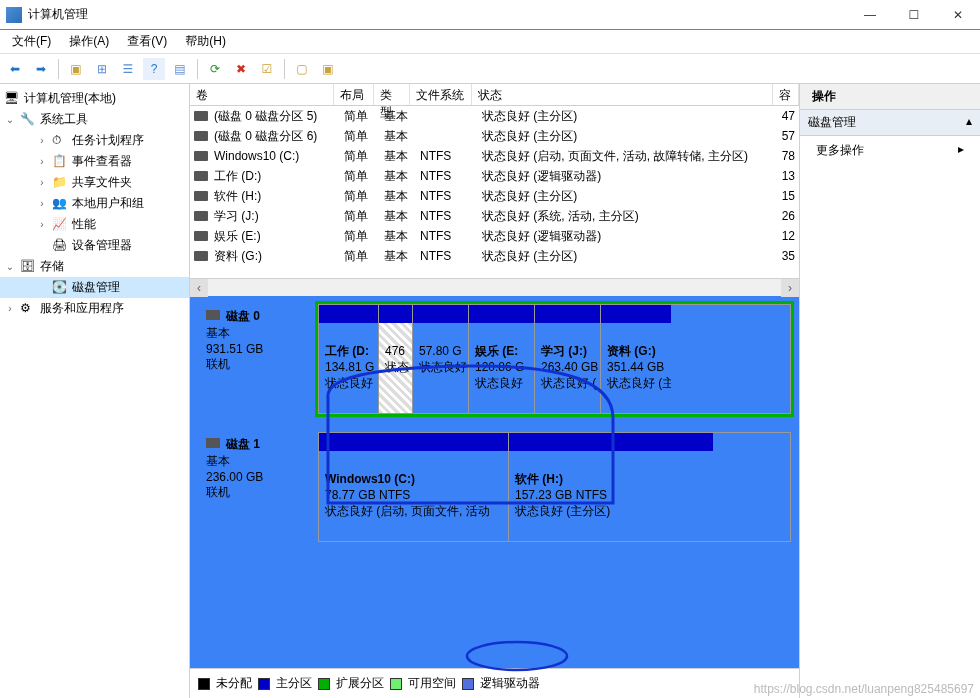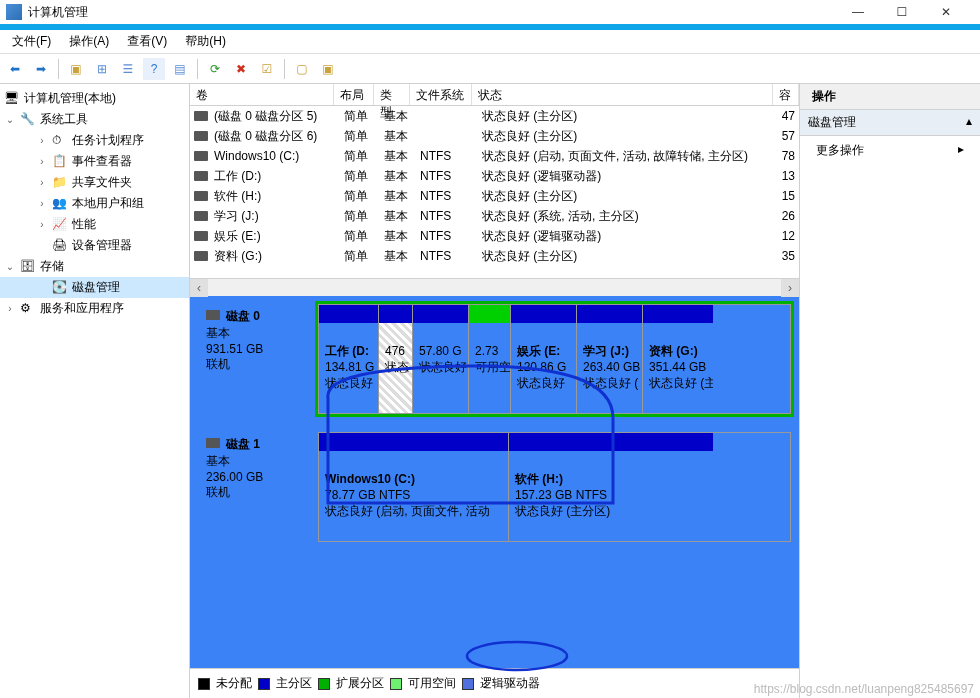--- a/index.html
+++ b/index.html
@@ -1,17 +1,17 @@
 <!DOCTYPE html>
 <html><head>
 <meta charset="utf-8">
 <style>
 * { box-sizing: border-box; margin: 0; padding: 0; font-family: "Microsoft YaHei", "Segoe UI", sans-serif; font-size: 12px; }
 body { width: 980px; height: 698px; background: #fff; position: relative; overflow: hidden; }
-.titlebar { height: 30px; display: flex; align-items: center; padding: 0 12px 0 6px; border-bottom: 6px solid #0ea5e9; }
+.titlebar { height: 30px; display: flex; align-items: center; padding: 0 0 0 6px; border-bottom: 1px solid #0ea5e9; }
 .titlebar .app-icon { width: 16px; height: 16px; background: linear-gradient(135deg,#4a90d9,#2e6fb5); margin-right: 6px; }
 .titlebar .title { flex: 1; }
 .winbtns { display: flex; }
 .winbtn { width: 44px; height: 30px; display: flex; align-items: center; justify-content: center; color:#333; }
 .menubar { height: 24px; display: flex; align-items: center; padding: 0 4px; gap: 2px; border-bottom: 1px solid #e0e0e0; }
 .menuitem { padding: 2px 8px; }
 .toolbar { height: 30px; display: flex; align-items: center; padding: 0 4px; gap: 4px; border-bottom: 1px solid #d0d0d0; }
 .tbtn { width: 22px; height: 22px; display:flex; align-items:center; justify-content:center; }
 .tsep { width:1px; height:20px; background:#ccc; margin:0 2px; }
 .main { display: flex; height: calc(698px - 30px - 24px - 30px); }
@@ -265,28 +265,20 @@
     </div>
             </div>
             <div class="part" style="width: 56px;">
               <div class="phead blue"></div>
     <div class="pbody">
       <div class="pname"><b></b></div>
                 <div>57.80 G</div>
                 <div>状态良好</div>
     </div>
             </div>
-            <div class="part" style="width: 42px;">
-              <div class="phead green"></div>
-    <div class="pbody">
-      <div class="pname"><b></b></div>
-                <div>2.73</div>
-                <div>可用空</div>
-    </div>
-            </div>
             <div class="part" style="width: 66px; justify-content: flex-end;">
               <div class="phead blue"></div>
     <div class="pbody">
       <div class="pname"><b>娱乐  (E:</b></div>
                 <div>120.86 G</div>
                 <div>状态良好</div>
     </div>
             </div>
             <div class="part" style="width: 66px;">
               <div class="phead blue"></div>

